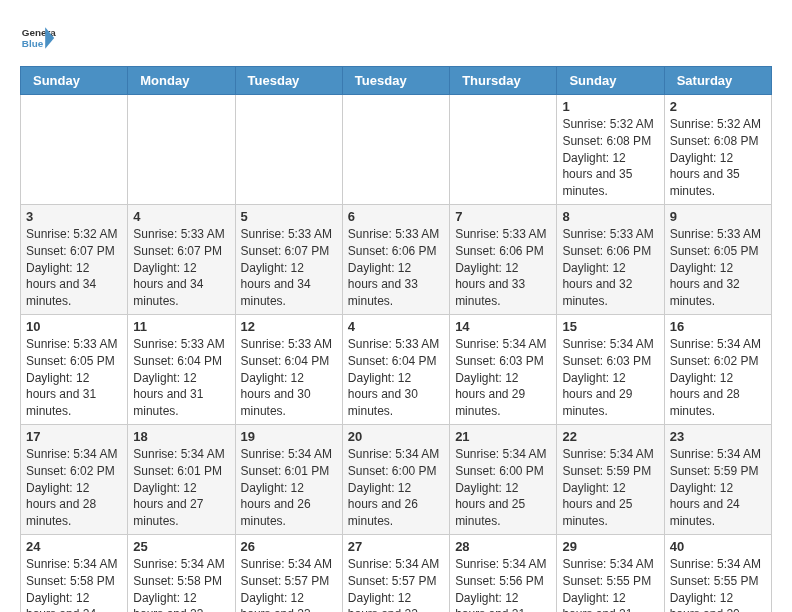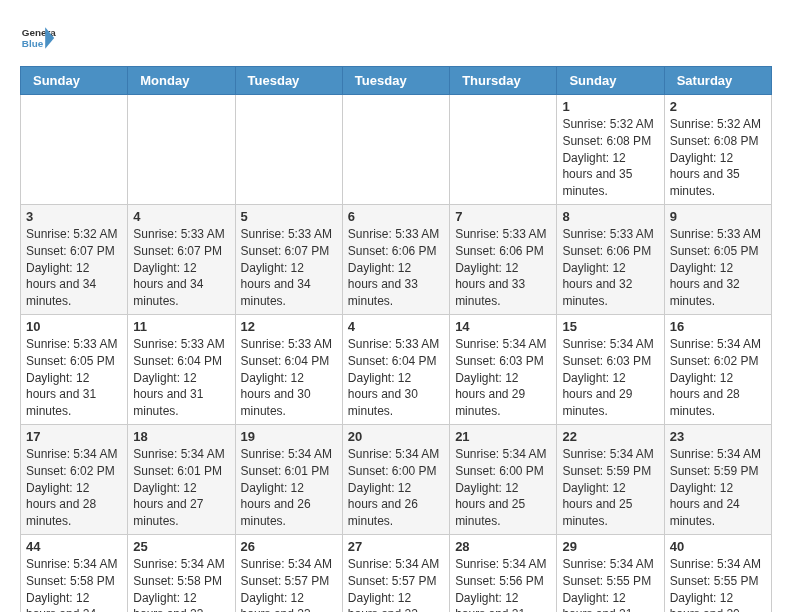--- a/index.html
+++ b/index.html
@@ -256,21 +256,21 @@
         </td>
         <td>
           <span class="day-num">23</span>
           <div class="day-info">Sunrise: 5:34 AM
 Sunset: 5:59 PM
 Daylight: 12 hours and 24 minutes.</div>
         </td>
       </tr>
       <tr>
         <td>
-          <span class="day-num">44</span>
+          <span class="day-num">24</span>
           <div class="day-info">Sunrise: 5:34 AM
 Sunset: 5:58 PM
 Daylight: 12 hours and 24 minutes.</div>
         </td>
         <td>
           <span class="day-num">25</span>
           <div class="day-info">Sunrise: 5:34 AM
 Sunset: 5:58 PM
 Daylight: 12 hours and 23 minutes.</div>
         </td>

